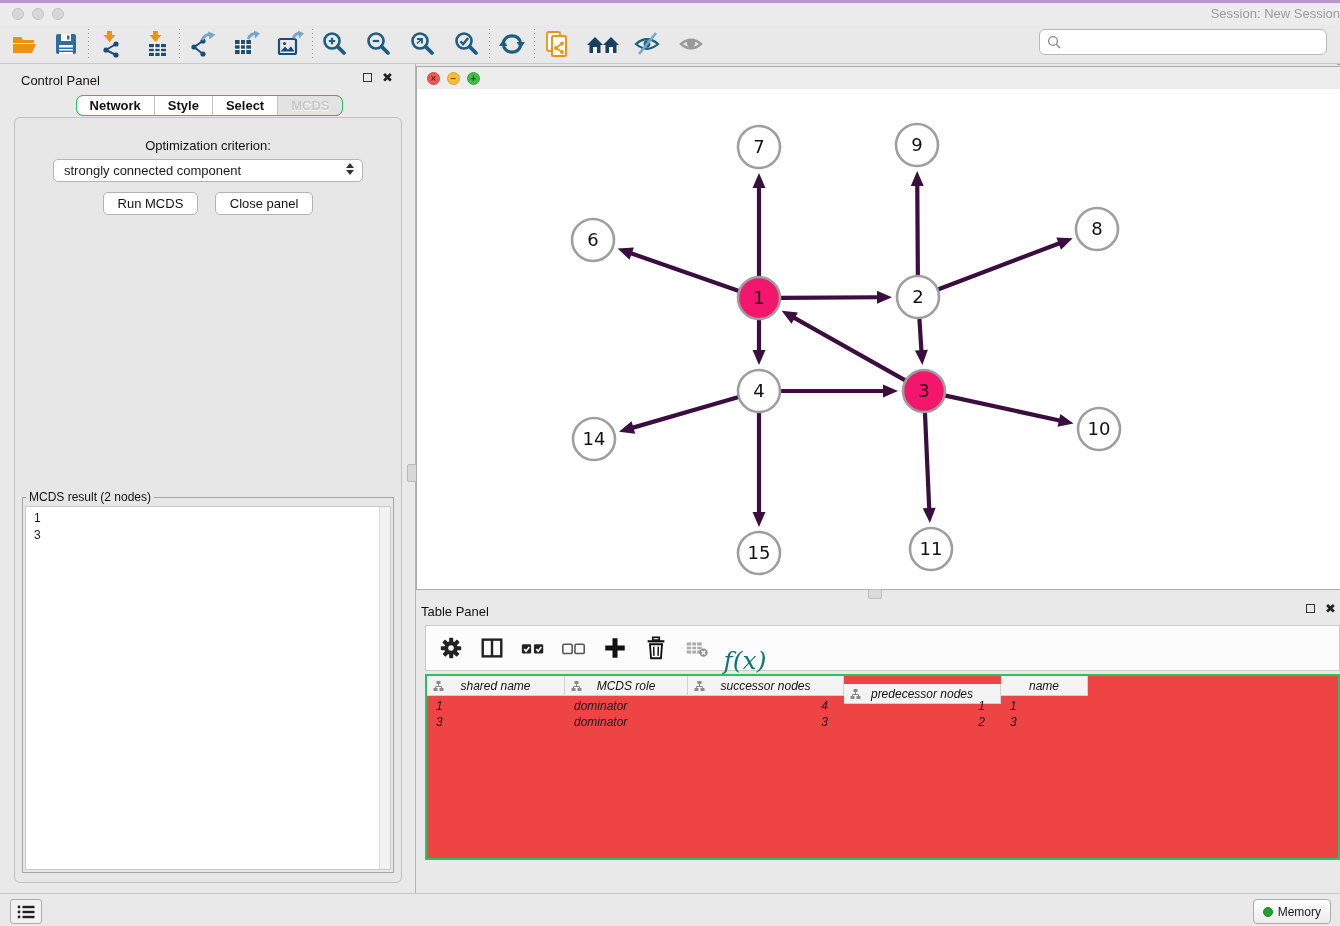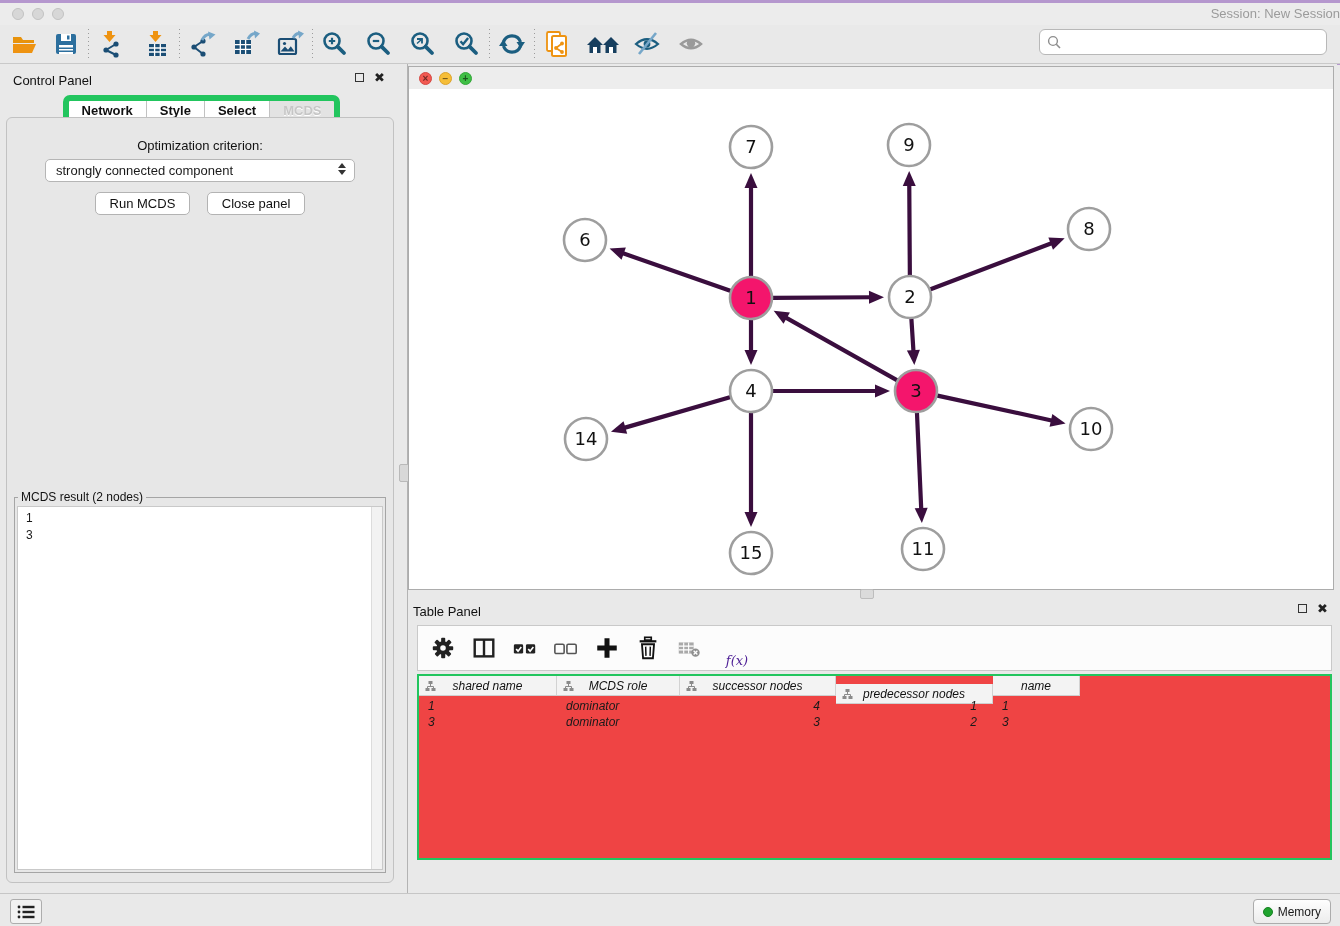--- a/index.html
+++ b/index.html
@@ -25,29 +25,29 @@
   .tb-icon{width:28px;height:28px;flex:0 0 auto;display:flex;align-items:center;
       justify-content:center;cursor:default;}
   .tb-sep{width:1px;height:30px;flex:0 0 auto;margin:0 8px;
       background-image:repeating-linear-gradient(to bottom,#9C9C9C 0 1px,transparent 1px 4px);}
   .search{position:absolute;right:13px;top:4px;width:288px;height:26px;background:#fff;
       border:1px solid #B8B8B8;border-radius:6px;display:flex;align-items:center;box-sizing:border-box;}
   .search input{border:none;outline:none;flex:1;font-size:13px;background:transparent;height:20px;}
   .search svg{margin:0 4px 0 7px;}
 
   
-  .main{left:0;top:64px;width:1280px;height:829px;}
+  .main{left:8px;top:64px;width:1280px;height:829px;}
 
   
   .cp{left:0;top:0;width:403px;height:829px;}
   .cp-title{position:absolute;left:13px;top:9px;font-size:13px;color:#111;}
   .panel-btns{position:absolute;top:9px;display:flex;gap:10px;}
   .float-glyph{width:9px;height:9px;border:1.5px solid #333;box-sizing:border-box;display:inline-block;}
   .close-glyph{font-size:13px;font-weight:bold;color:#222;line-height:10px;}
-  .seg{display:inline-flex;border:6px solid #22c55e;border-radius:7px;overflow:hidden;background:#4d7c0f;}
+  .seg{display:inline-flex;border:1px solid #22c55e;border-radius:7px;overflow:hidden;background:#4d7c0f;}
   .seg .tab{padding:2px 13px;font-size:13px;font-weight:600;border-left:1px solid #C2C2C2;
       background:#fff;color:#111;white-space:nowrap;}
   .seg .tab:first-child{border-left:none;}
   .seg .tab.selected{background:#E3E3E3;color:#C6C6C6;text-shadow:0 1px 0 #fff;}
   .cp-tabs{position:absolute;left:0;width:100%;top:31px;text-align:center;}
   .cp-body{position:absolute;left:6px;top:53px;width:388px;height:766px;background:#E7E7E7;
       border:1px solid #C2C2C2;border-radius:6px;box-sizing:border-box;}
   .opt-label{position:absolute;left:0;width:100%;top:20px;text-align:center;font-size:13px;color:#111;}
   .dropdown{position:absolute;left:38px;top:41px;width:310px;height:23px;background:#fff;
       border:1px solid #B5B5B5;border-radius:5px;box-sizing:border-box;display:flex;align-items:center;
@@ -87,21 +87,21 @@
 
   
   .hgrip{left:860px;top:525px;width:12px;height:8px;background:#DBDBDB;border:1px solid #BDBDBD;border-radius:2px;}
 
   
   .tp{left:408px;top:533px;width:932px;height:296px;}
   .tp-title{position:absolute;left:5px;top:7px;font-size:13px;color:#111;}
   .tp-toolbar{position:absolute;left:9px;top:28px;width:915px;height:46px;background:#FCFCFC;
       border:1px solid #C9C9C9;box-sizing:border-box;display:flex;align-items:center;gap:15px;padding-left:12px;}
   .tp-tool{display:flex;align-items:center;justify-content:center;width:26px;height:26px;}
-  .fx{font-family:"DejaVu Serif","Liberation Serif",serif;font-style:italic;font-size:13px;color:#4c1d95;margin-top:24px;}
+  .fx{font-family:"DejaVu Serif","Liberation Serif",serif;font-style:italic;font-size:25px;color:#0f766e;margin-top:24px;}
   .tp-table{position:absolute;left:9px;top:77px;width:915px;height:186px;background:#ef4444;
       border:2px solid #22c55e;box-sizing:border-box;overflow:hidden;font-style:italic;}
   .col-headers{position:absolute;left:0;top:0;height:20px;display:flex;}
   .col-h{position:relative;height:20px;background:#F3F3F3;border-right:1px solid #D2D2D2;
       border-bottom:1px solid #CFCFCF;box-sizing:border-box;display:flex;align-items:center;justify-content:center;
       font-size:12px;color:#111;}
   .col-h svg{position:absolute;left:6px;top:5px;}
   .trow{display:flex;height:16px;align-items:center;font-size:12px;}
   .tcell{box-sizing:border-box;white-space:nowrap;overflow:hidden;}
   .tp-tabs{position:absolute;left:0;width:100%;top:268px;text-align:center;}

